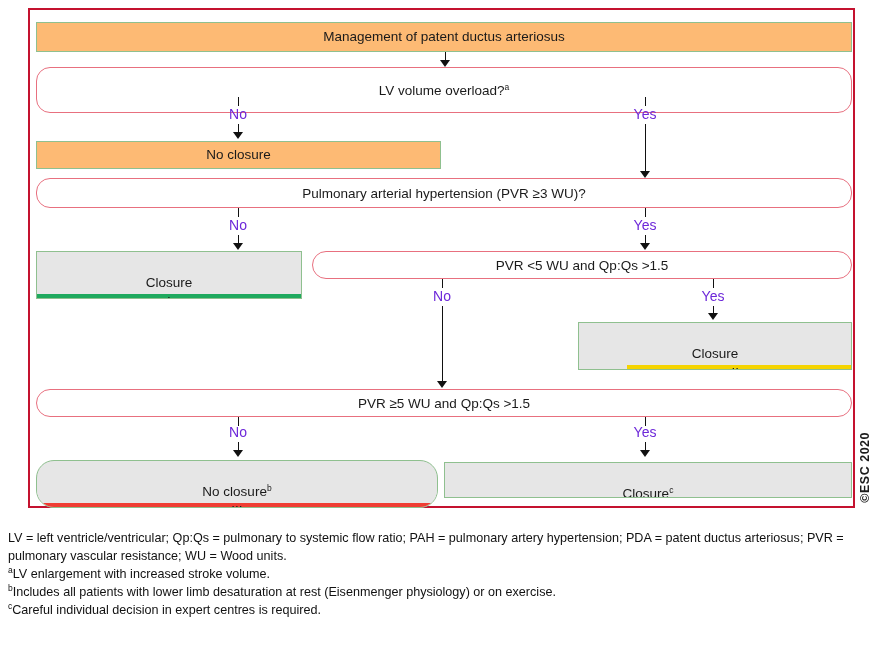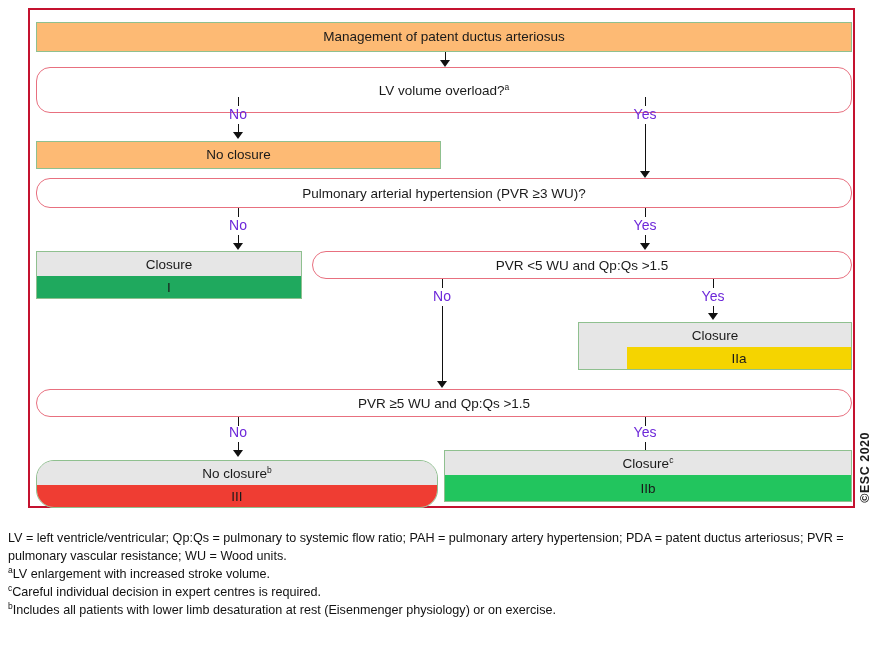--- a/index.html
+++ b/index.html
@@ -62,20 +62,21 @@
     overflow: hidden;
   }
   .rec-head {
     flex: 0 0 24px;
     background: #e6e6e6;
     display: flex;
     align-items: center;
     justify-content: center;
     font-size: 13.5px;
     color: #1a1a1a;
+    margin-top: 18px;
   }
   .rec-band {
     flex: 1 1 auto;
     display: flex;
     align-items: center;
     justify-content: center;
     font-size: 13.5px;
     color: #1a1a1a;
   }
   .band-I   { background: #1fa95e; }
@@ -234,31 +235,31 @@
 
   <div class="rec" style="left:6px; top:450px; width:402px; height:48px;border-radius:18px;">
     <div class="rec-head">
       <span><span>No closure</span><sup>b</sup></span>
     </div>
     <div class="rec-band band-III">
       <span>III</span>
     </div>
   </div>
 
-  <div class="rec" style="left:414px; top:440px; width:408px; height:52px;">
+  <div class="rec" style="left:414px; top:452px; width:408px; height:36px;">
     <div class="rec-head">
       <span><span>Closure</span><sup>c</sup></span>
     </div>
     <div class="rec-band band-IIb">
       <span>IIb</span>
     </div>
   </div>
 
 </div>
 
 <div id="copyright">©ESC 2020</div>
 
 <div id="caption">
   <p>LV = left ventricle/ventricular; Qp:Qs = pulmonary to systemic flow ratio; PAH = pulmonary artery hypertension; PDA = patent ductus arteriosus; PVR = pulmonary vascular resistance; WU = Wood units.</p>
   <p><sup>a</sup><span>LV enlargement with increased stroke volume.</span></p>
+  <p><sup>b</sup><span>Includes all patients with lower limb desaturation at rest (Eisenmenger physiology) or on exercise.</span></p>
   <p><sup>c</sup><span>Careful individual decision in expert centres is required.</span></p>
-  <p><sup>b</sup><span>Includes all patients with lower limb desaturation at rest (Eisenmenger physiology) or on exercise.</span></p>
 </div>
 
 </body></html>

